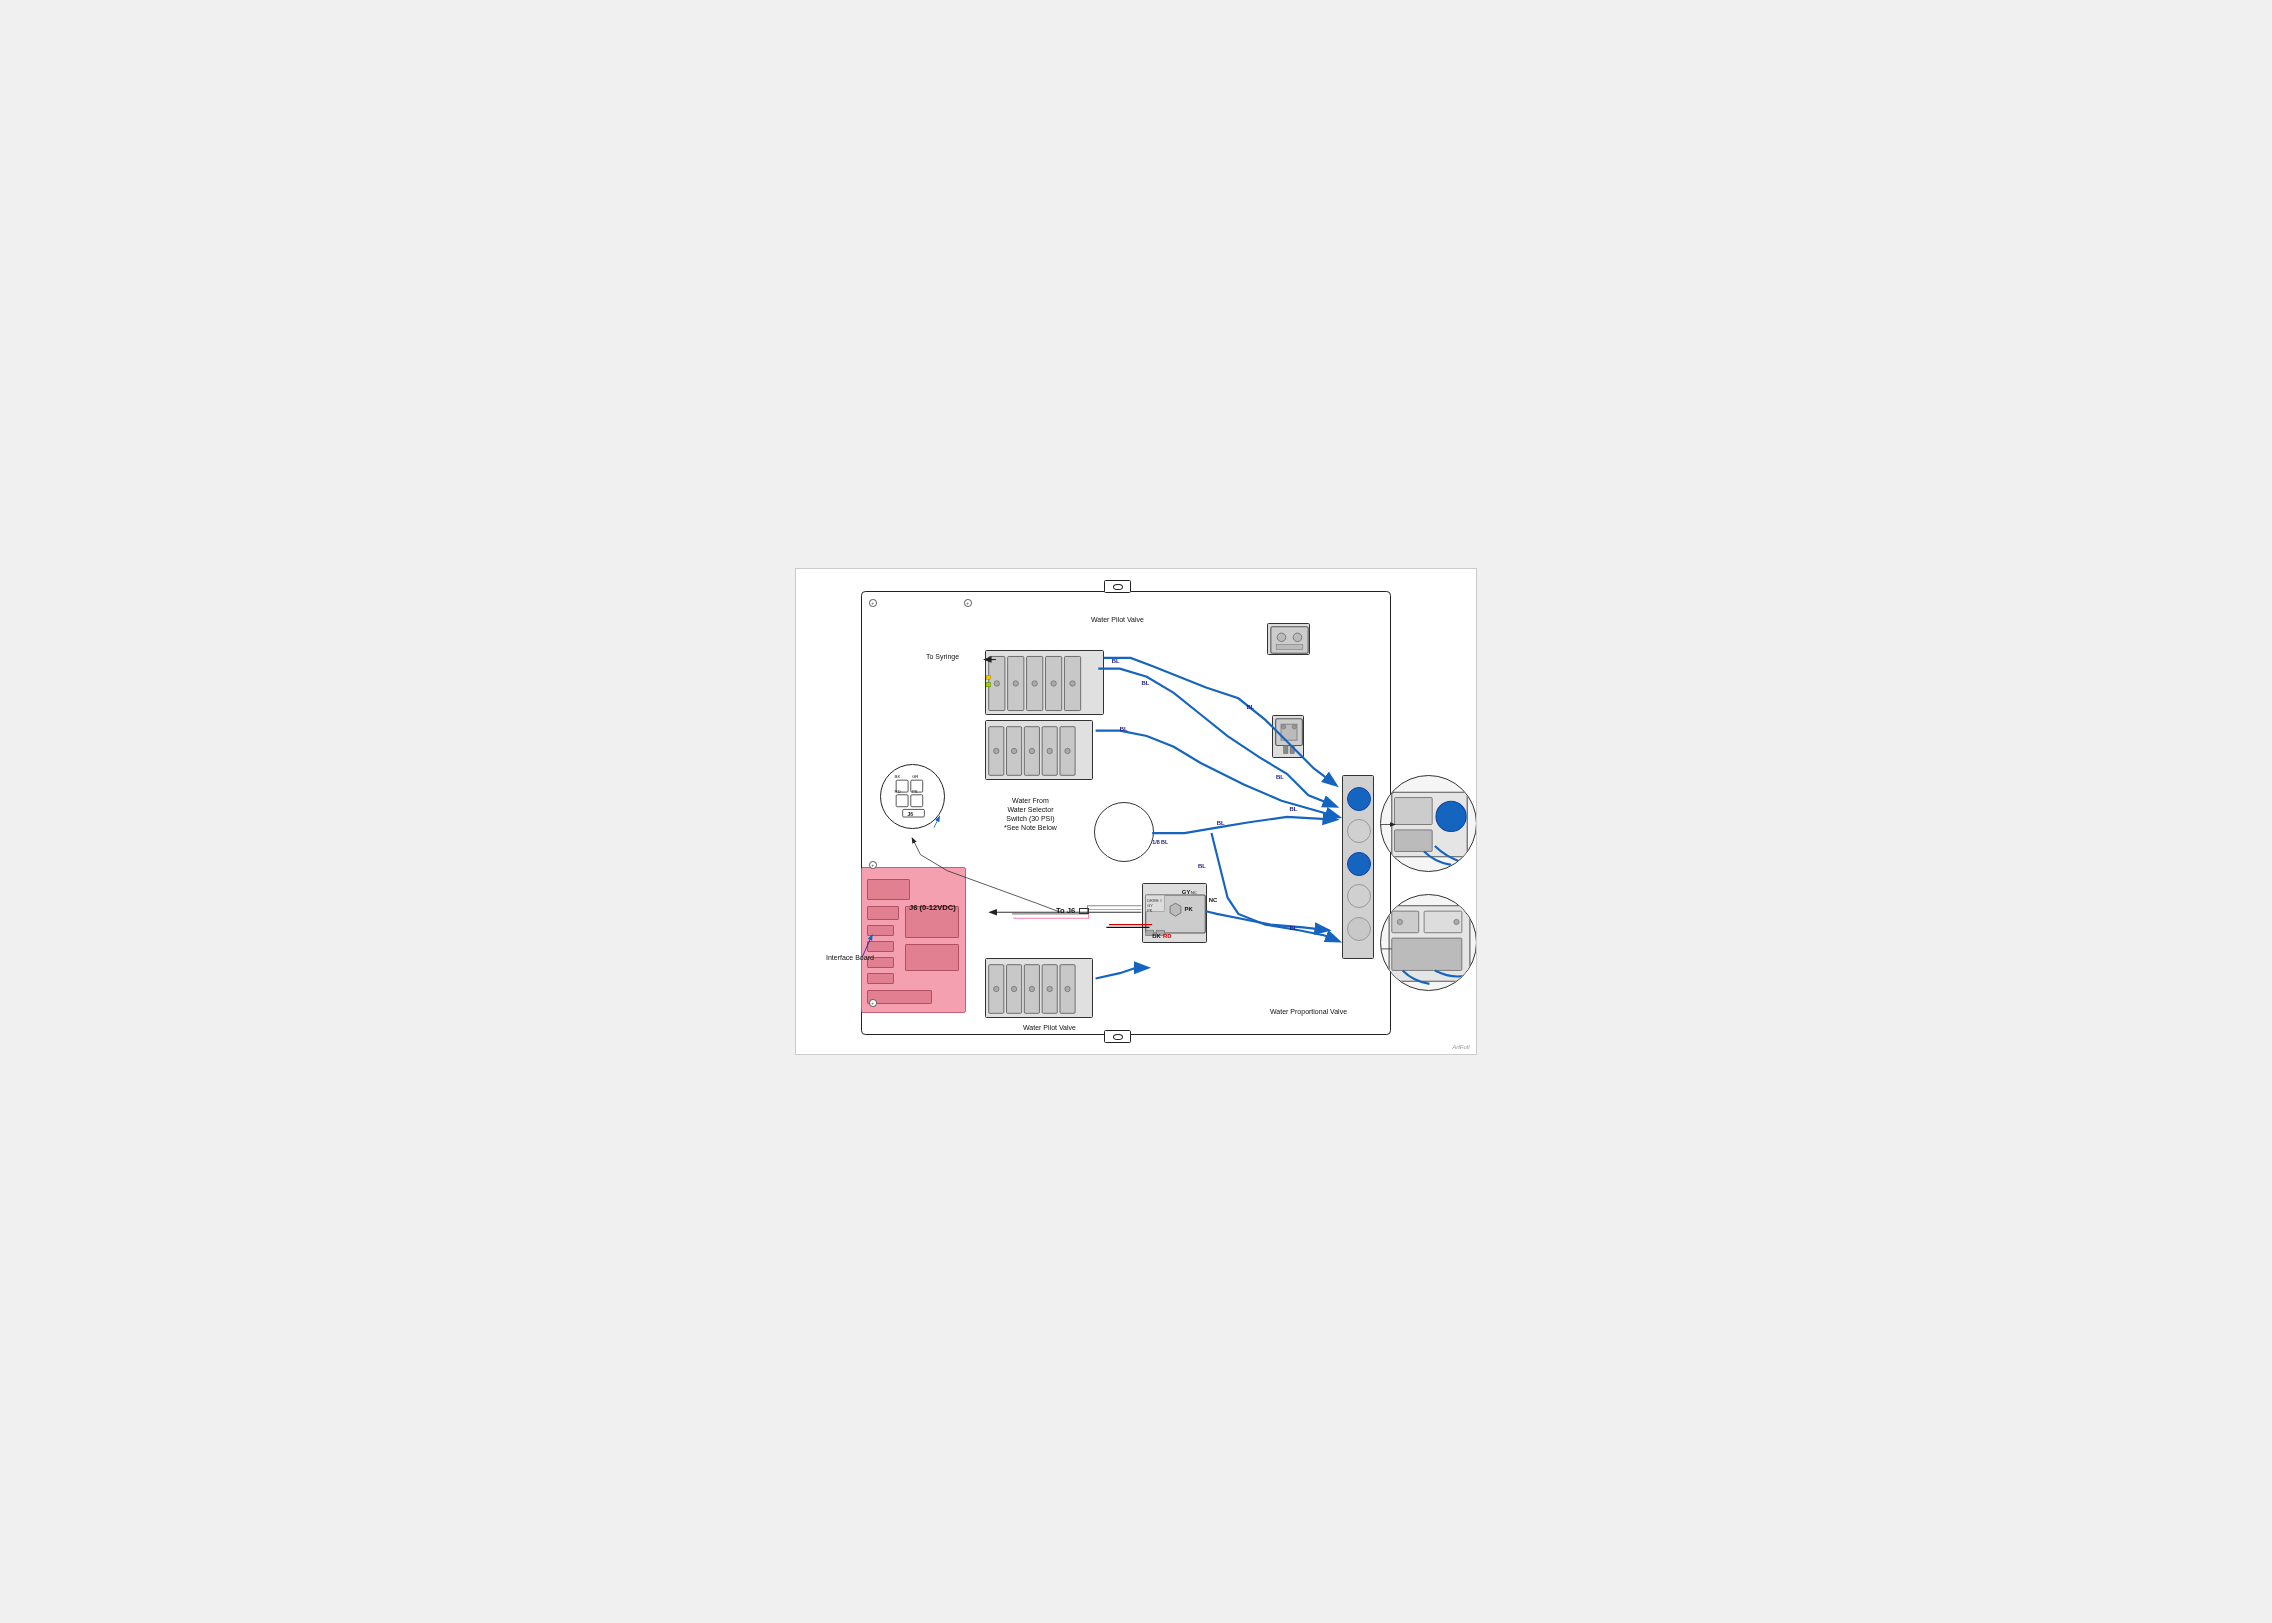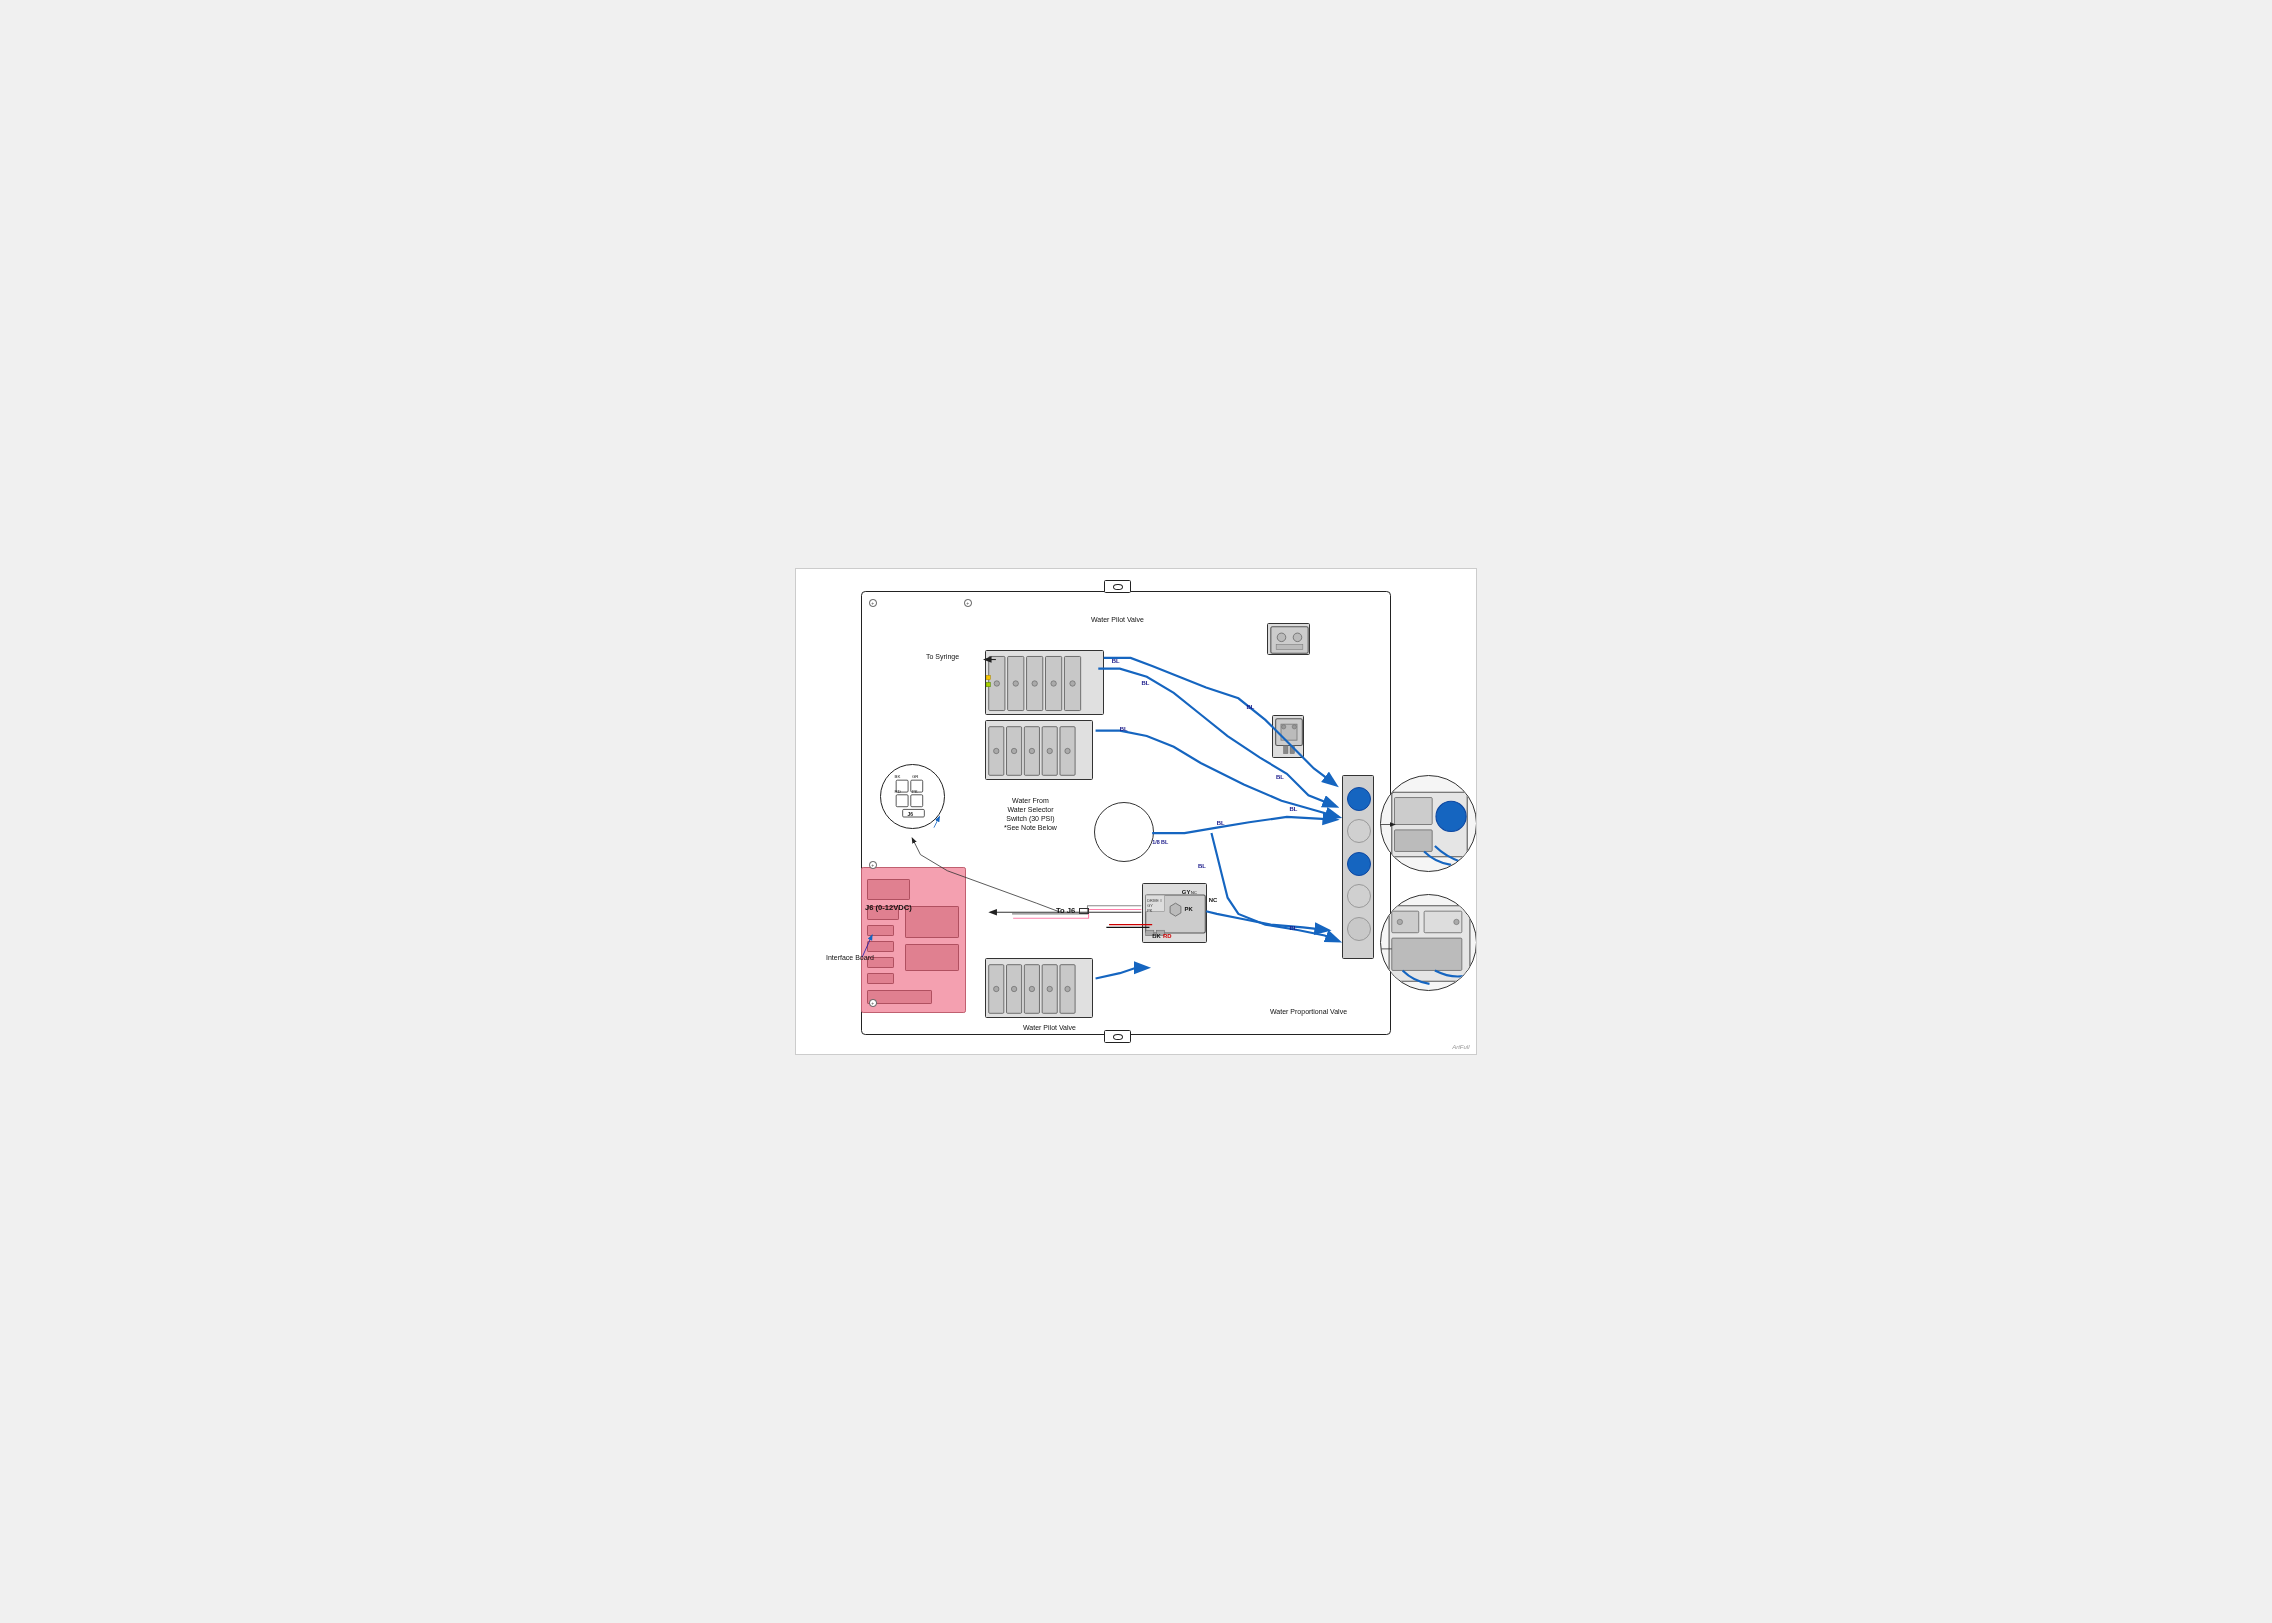--- a/index.html
+++ b/index.html
@@ -457,21 +457,21 @@
       <span style="font-size:7px;">Water From<br>Water Selector<br>Switch (30 PSI)<br>*See Note Below</span>
     </div>
 
     <div class="label label-bold" style="top:337px;left:260px;">
       <span style="font-weight:bold;font-size:7.6px;">To J6</span>
       
       <span style="display:inline-block;margin-left:2.2px;width:9.7px;height:6.5px;border:1.1px solid #333;vertical-align:middle;"></span>
     </div>
 
     <div class="label label-bold" style="top:334px;left:69px;">
-      <span style="font-weight:bold;font-size:7.6px;">J6 (0-12VDC)</span>
+      <span style="font-weight:bold;font-size:7.6px;margin-left:44px;">J6 (0-12VDC)</span>
     </div>
 
     <div class="label" style="top:384px;left:30px;">
       <span style="font-size:7px;">Interface
 Board</span>
     </div>
 
     <div class="label" style="top:454px;left:227px;">
       <span>Water Pilot
 Valve</span>

